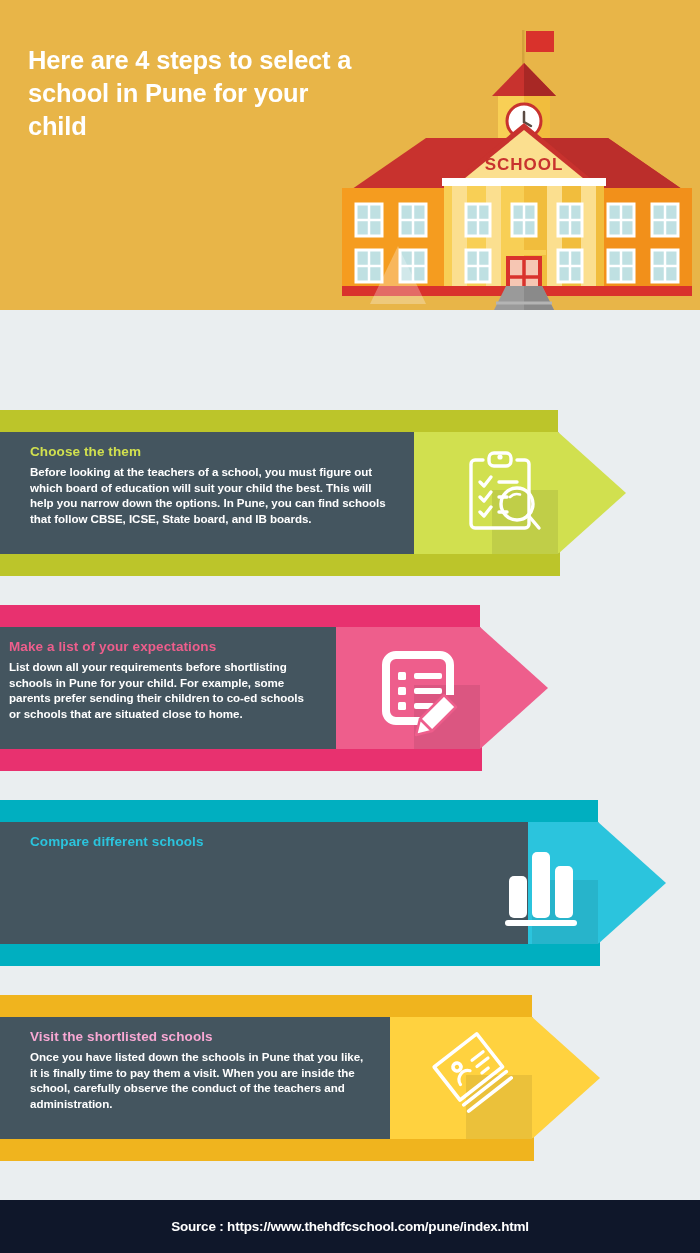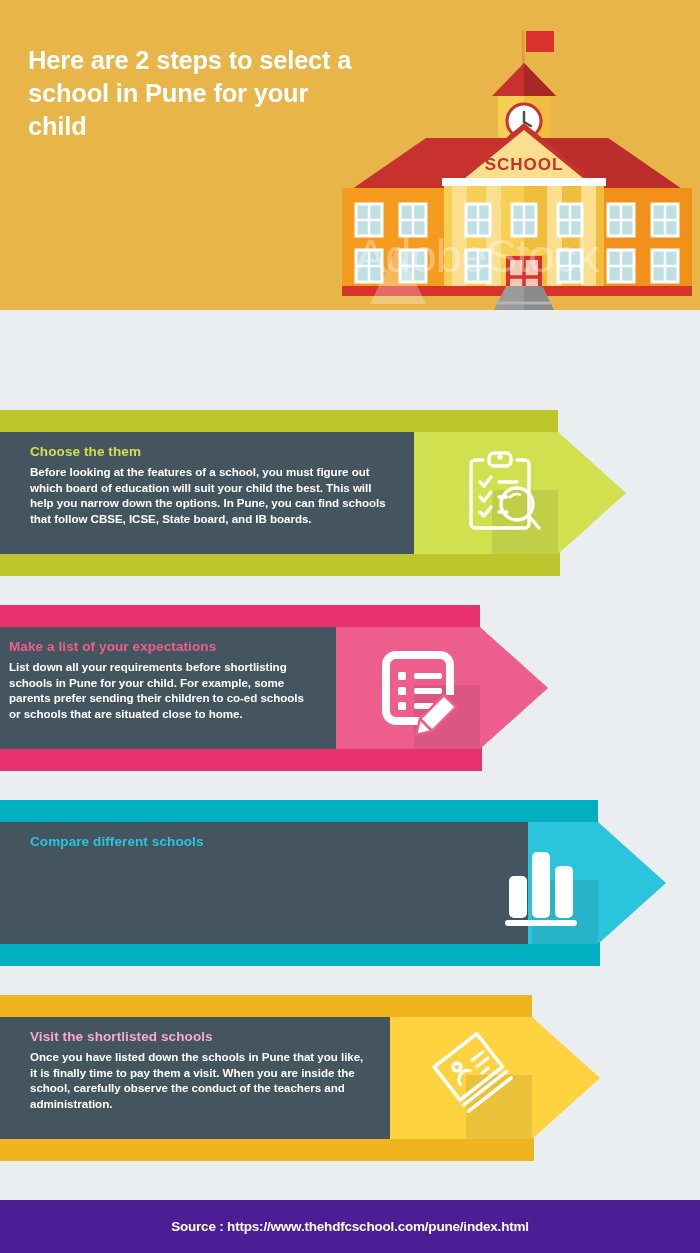--- a/index.html
+++ b/index.html
@@ -128,38 +128,38 @@
     top: 34px;
     width: 98px; height: 98px;
   }
   .icon-box svg { display: block; }
 
   
   .footer {
     position: absolute;
     left: 0; bottom: 0;
     width: 700px; height: 53px;
-    background: #4c1d95;
+    background: #0f172a;
     display: flex;
     align-items: center;
     justify-content: center;
   }
   .footer-text {
     color: #ffffff;
     font-size: 13.5px;
     font-weight: bold;
     letter-spacing: -0.2px;
   }
 </style>
 </head>
 <body>
 
 <div class="header">
 
-  <div class="header-title">Here are 2 steps to select a school in Pune for your child</div>
+  <div class="header-title">Here are 4 steps to select a school in Pune for your child</div>
 
   <div class="school">
     <svg width="366" height="292" viewBox="0 0 366 292" xmlns="http://www.w3.org/2000/svg">
 
       <rect x="189" y="12" width="3" height="46" fill="#e8b548"></rect>
       <rect x="188" y="12" width="2.5" height="46" fill="#d4a23c"></rect>
 
       <path d="M192 13 L220 13 L220 34 L192 34 Z" fill="#d9322c"></path>
 
       <path d="M190 45 L222 78 L158 78 Z" fill="#c8322e"></path>
@@ -249,37 +249,36 @@
 
       <rect x="8" y="268" width="350" height="10" fill="#d9322c"></rect>
 
       <path d="M160 292 L172 268 L208 268 L220 292 Z" fill="#9a9a9a"></path>
       <path d="M190 268 L208 268 L220 292 L190 292 Z" fill="#8a8a8a"></path>
       <path d="M162 285 L218 285" stroke="#b4b4b4" stroke-width="3"></path>
     </svg>
   </div>
 
   <div class="wm-tri"></div>
-  <div class="watermark">AdobeStock</div>
 </div>
 
 <div class="step" style="top:410px; height:166px;">
   <div class="band band-top" style="width:558px; background:#bcc52a;"></div>
   <div class="band band-bottom" style="width:560px; background:#bcc52a;"></div>
 
   <div class="arrow-wrap">
     <div class="arrow-shadow" style="left:558px;"></div>
     <div class="arrow-body" style="width:558px; background:#d1e04f;"></div>
     <div class="arrow-notch" style="left:492px; width:66px;"></div>
     <div class="arrow-head" style="left:558px; border-left:68px solid #d1e04f;"></div>
   </div>
 
   <div class="panel" style="width:414px;">
     <div class="panel-title" style="color:#d1e04f;">Choose the them</div>
-    <div class="panel-body">Before looking at the features of a school, you must figure out which board of education will suit your child the best. This will help you narrow down the options. In Pune, you can find schools that follow CBSE, ICSE, State board, and IB boards.</div>
+    <div class="panel-body">Before looking at the teachers of a school, you must figure out which board of education will suit your child the best. This will help you narrow down the options. In Pune, you can find schools that follow CBSE, ICSE, State board, and IB boards.</div>
   </div>
 
   <div class="icon-box" style="left:455px;">
     <svg width="98" height="98" viewBox="0 0 98 98" fill="none" stroke="#ffffff" stroke-width="3.4" stroke-linecap="round" stroke-linejoin="round">
       <path d="M28 16 H20 a4 4 0 0 0-4 4 V80 a4 4 0 0 0 4 4 H70 a4 4 0 0 0 4-4 V20 a4 4 0 0 0-4-4 H62"></path>
       <rect x="34" y="9" width="22" height="13" rx="5"></rect>
       <circle cx="45" cy="13" r="2.6" fill="#ffffff" stroke="none"></circle>
       <path d="M25 38 l4 4 l7-9"></path>
       <line x1="44" y1="38" x2="62" y2="38"></line>
       <path d="M25 53 l4 4 l7-9"></path>

